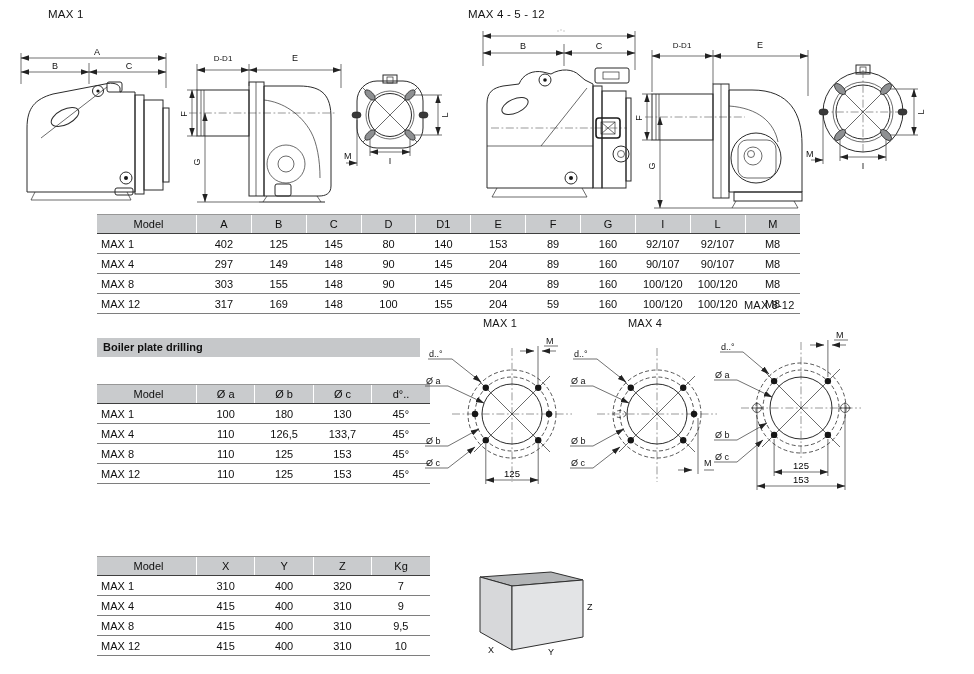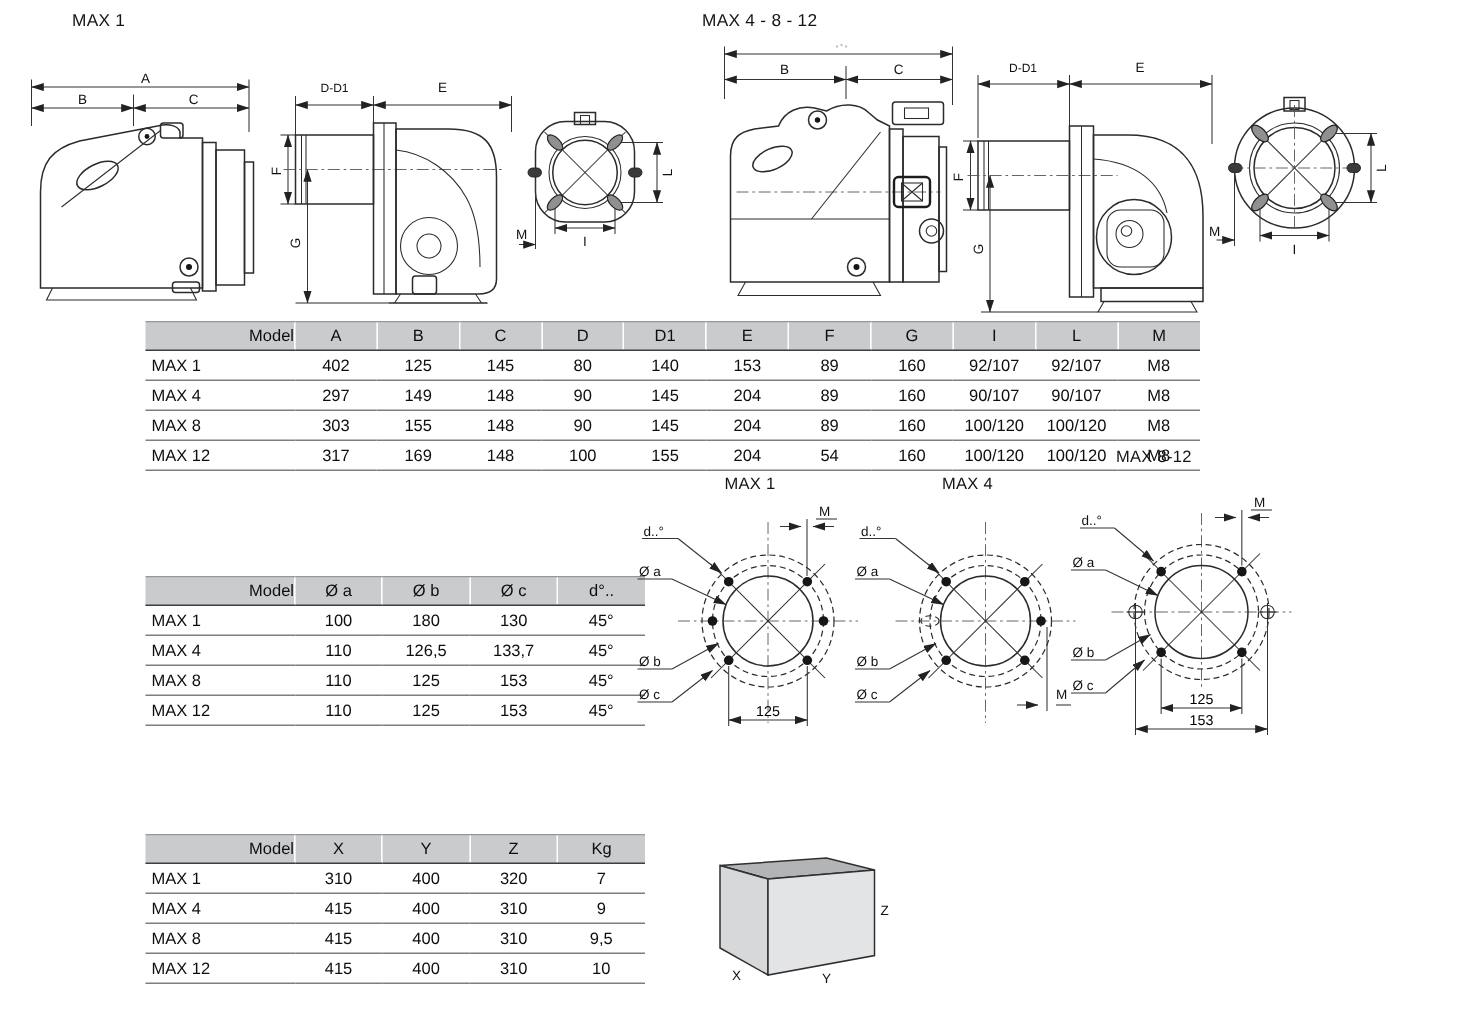--- a/index.html
+++ b/index.html
@@ -10,21 +10,21 @@
 
   .secbar { position:absolute; height:19px; background:#c6c8ca; color:#101010;
             font-size:11px; font-weight:bold; line-height:19px; padding-left:6px;
             box-sizing:border-box; }
 
   .dtable { position:absolute; border-collapse:collapse; table-layout:fixed;
             font-size:11px; color:#0e0e0e; }
   .dtable th { background:#c9cbcd; font-weight:normal; height:18px; padding:0;
                border-top:1px solid #979797; border-bottom:1px solid #3e3e3e;
                border-left:1.5px solid #ffffff; text-align:center; }
-  .dtable th:first-child { border-left:none; text-align:right; padding-left:4px; width:95px; }
+  .dtable th:first-child { border-left:none; text-align:center; padding-left:4px; width:95px; }
   .dtable td { height:19px; padding:0; border-bottom:1px solid #7e7e7e; text-align:center; }
   .dtable td:first-child { text-align:left; padding-left:4px; }
 
   .drw { position:absolute; overflow:visible; }
   svg text { font-family:"Liberation Sans", sans-serif; }
   .ln   { fill:none; stroke:#2b2b2b; stroke-width:1; }
   .lnb  { fill:none; stroke:#1c1c1c; stroke-width:1.6; }
   .thin { fill:none; stroke:#2b2b2b; stroke-width:0.7; }
   .dash { fill:none; stroke:#2b2b2b; stroke-width:0.8; stroke-dasharray:4 2.5; }
   .cl   { fill:none; stroke:#555; stroke-width:0.6; stroke-dasharray:8 2.5 1.8 2.5; }
@@ -47,21 +47,21 @@
 
   <svg width="0" height="0" style="position:absolute" aria-hidden="true">
     <defs>
       <marker id="arr" markerWidth="9" markerHeight="7" refX="8.2" refY="2.75" orient="auto-start-reverse" markerUnits="userSpaceOnUse">
         <path d="M0,0 L8.5,2.75 L0,5.5 Z" fill="#222"></path>
       </marker>
     </defs>
   </svg>
 
   <div class="title" style="left:48px;top:8px">MAX 1</div>
-  <div class="title" style="left:468px;top:8px">MAX 4 - 8 - 12</div>
+  <div class="title" style="left:468px;top:8px">MAX 4 - 5 - 12</div>
 
   <svg class="drw" style="left:15px;top:40px" width="160" height="170" viewBox="0 0 160 170">
     <g>
       <line class="dim" x1="6" y1="13" x2="6" y2="44"></line>
       <line class="dim" x1="151" y1="13" x2="151" y2="48"></line>
       <line class="dim" x1="74" y1="23" x2="74" y2="44"></line>
       <line class="dim" x1="6" y1="18" x2="151" y2="18" marker-start="url(#arr)" marker-end="url(#arr)"></line>
       <text class="dtxt mid" x="82" y="15">A</text>
       <line class="dim" x1="6" y1="32" x2="74" y2="32" marker-start="url(#arr)" marker-end="url(#arr)"></line>
       <line class="dim" x1="74" y1="32" x2="151" y2="32" marker-start="url(#arr)" marker-end="url(#arr)"></line>
@@ -317,29 +317,30 @@
           <td>M8</td>
         </tr>
         <tr>
           <td>MAX 12</td>
           <td>317</td>
           <td>169</td>
           <td>148</td>
           <td>100</td>
           <td>155</td>
           <td>204</td>
-          <td>54</td>
+          <td>59</td>
           <td>160</td>
           <td>100/120</td>
           <td>100/120</td>
           <td>M8</td>
         </tr>
       </tbody>
     </table>
 
+  <div class="secbar" style="left:97px;top:338px;width:323px">Boiler plate drilling</div>
   <table id="tbl-boiler" class="dtable" style="left:97px;top:384px;width:333px">
       <thead>
         <tr>
           <th>Model</th>
           <th>Ø a</th>
           <th>Ø b</th>
           <th>Ø c</th>
           <th>d°..</th>
         </tr>
       </thead>

